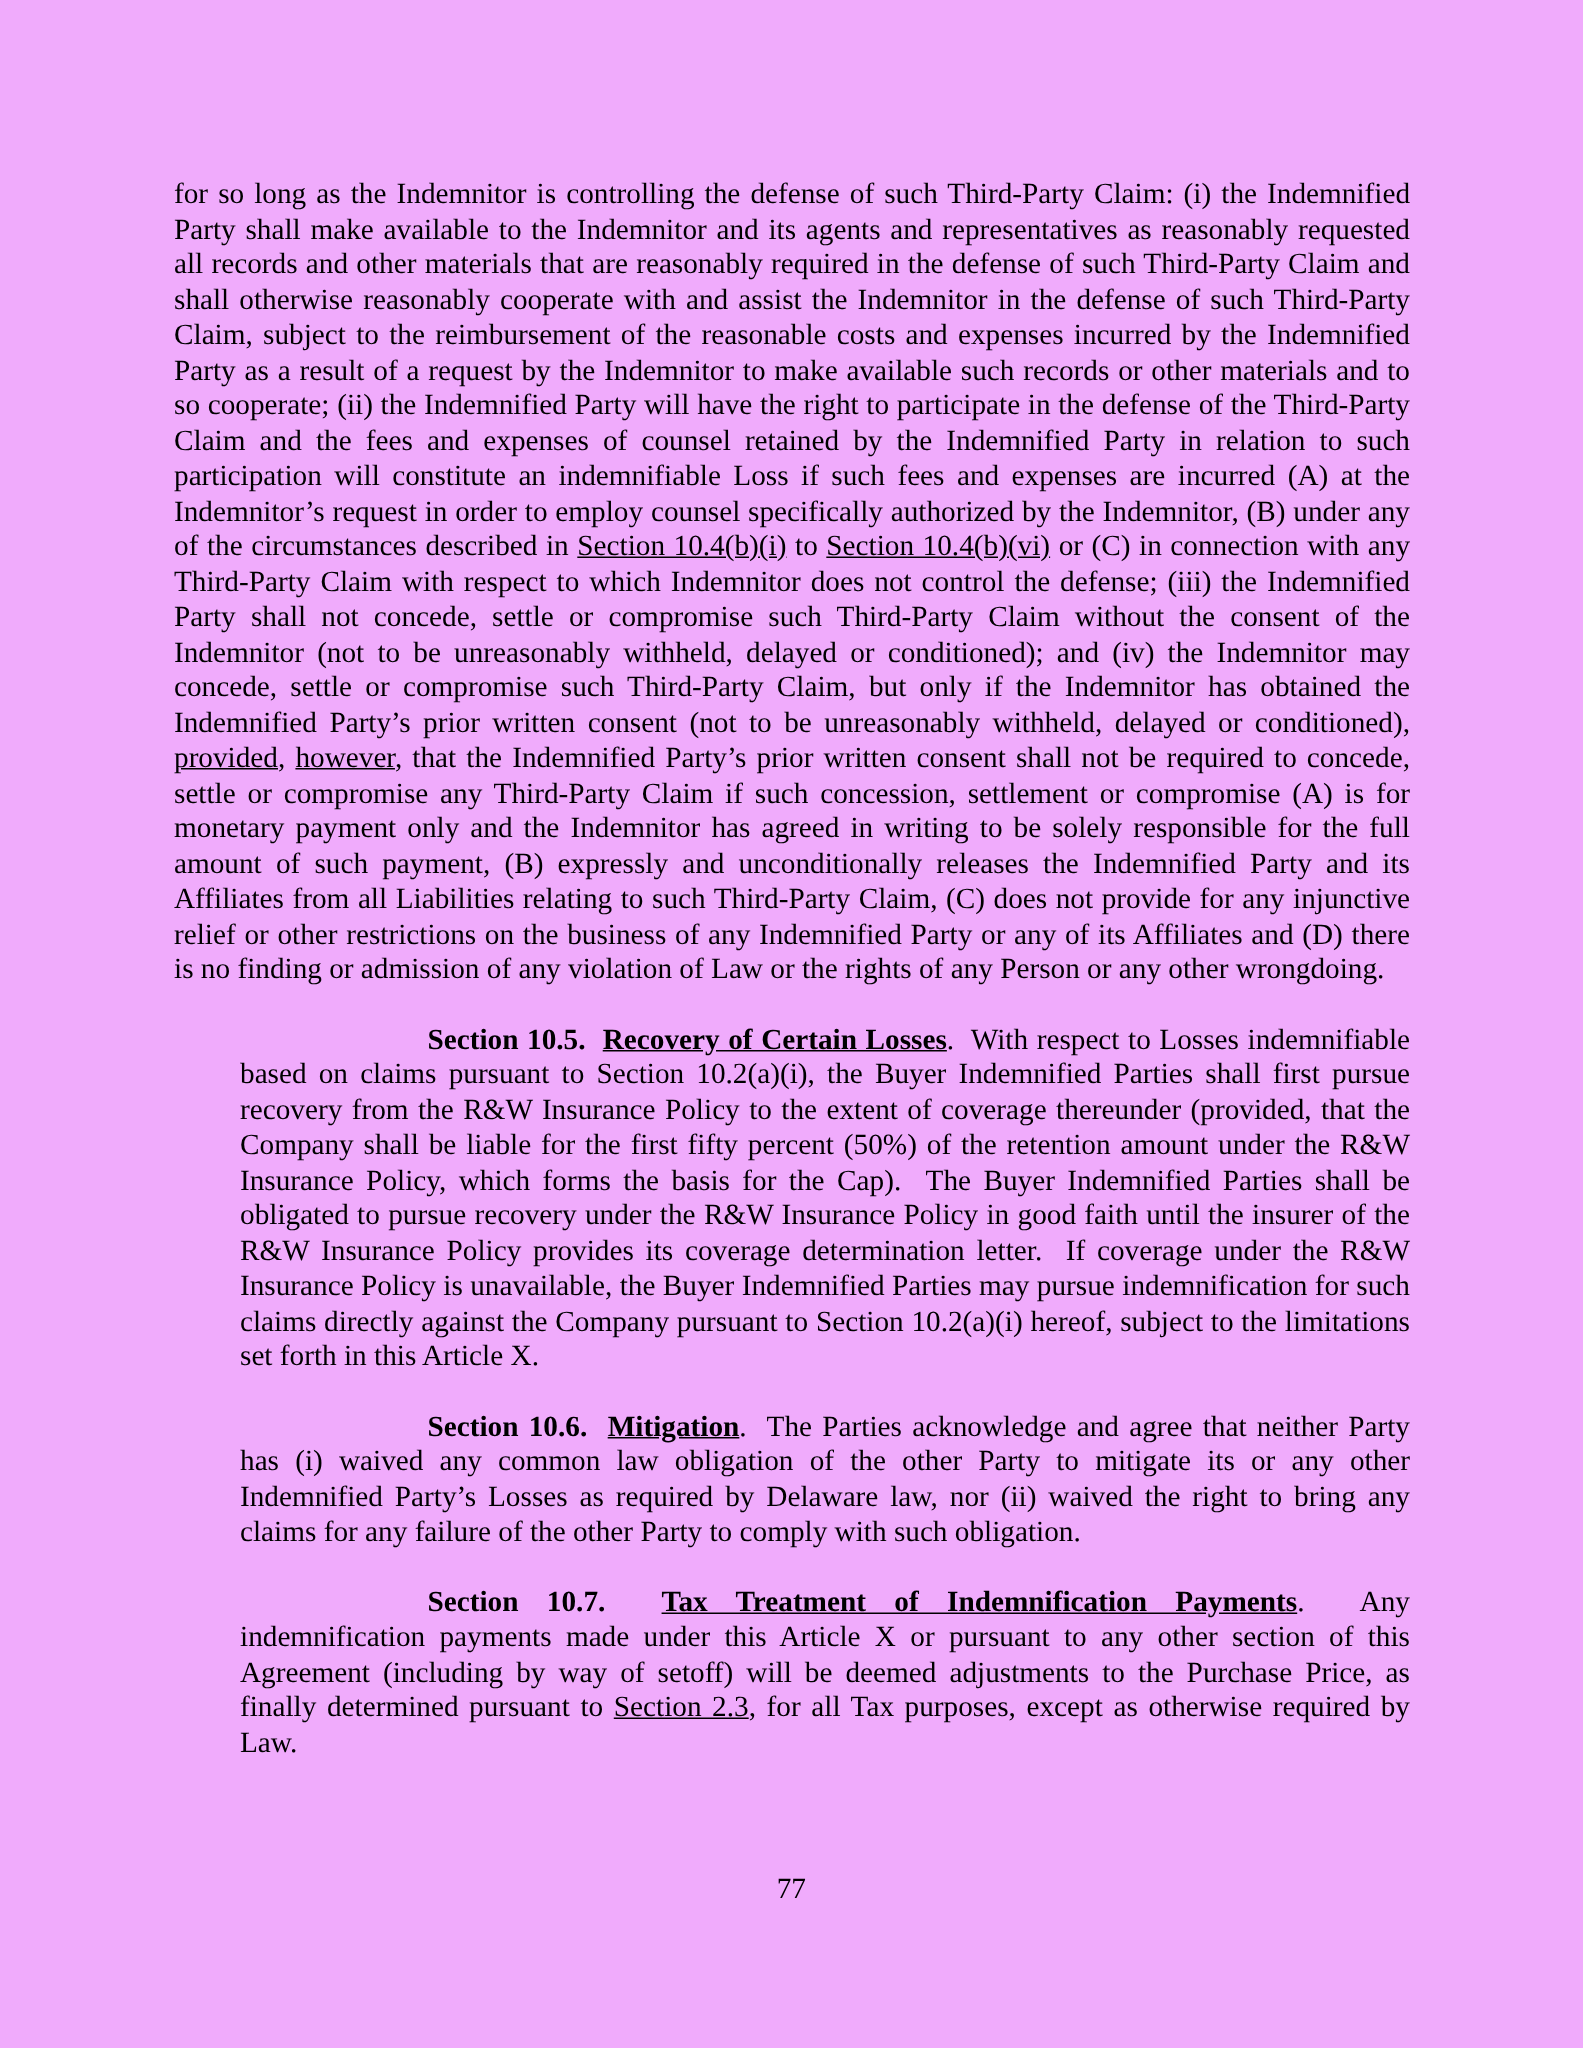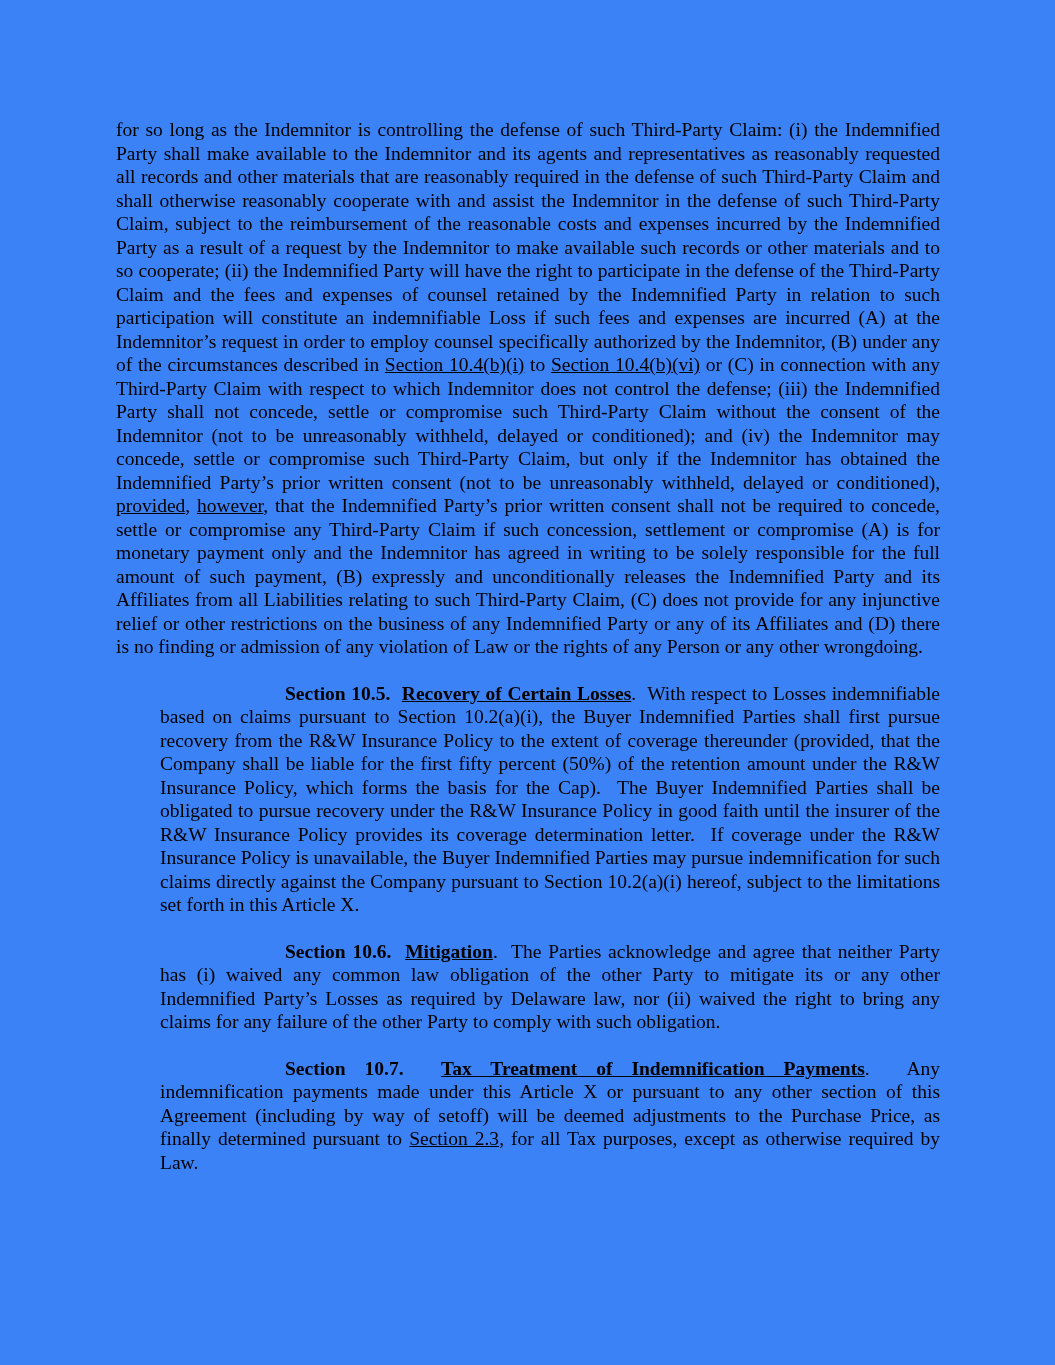--- a/index.html
+++ b/index.html
@@ -10,21 +10,21 @@
   body {
     width: 1055px;
     height: 1365px;
     position: relative;
     font-family: "Liberation Serif", serif;
     color: #000000;
   }
   .page {
     position: absolute;
     inset: 0;
-    background: #3b82f6;
+    background: #f0abfc;
     overflow: hidden;
   }
   .content {
     position: absolute;
     left: 116px;
     top: 118px;
     width: 824px;
   }
   .para {
     margin: 0 0 23px 0;
@@ -52,13 +52,14 @@
 </head>
 <body>
 
 <div class="page">
   <div class="content">
       <p class="para"><span>for so long as the Indemnitor is controlling the defense of such Third-Party Claim: (i) the Indemnified Party shall make available to the Indemnitor and its agents and representatives as reasonably requested all records and other materials that are reasonably required in the defense of such Third-Party Claim and shall otherwise reasonably cooperate with and assist the Indemnitor in the defense of such Third-Party Claim, subject to the reimbursement of the reasonable costs and expenses incurred by the Indemnified Party as a result of a request by the Indemnitor to make available such records or other materials and to so cooperate; (ii) the Indemnified Party will have the right to participate in the defense of the Third-Party Claim and the fees and expenses of counsel retained by the Indemnified Party in relation to such participation will constitute an indemnifiable Loss if such fees and expenses are incurred (A) at the Indemnitor’s request in order to employ counsel specifically authorized by the Indemnitor, (B) under any of the circumstances described in </span><span class="u">Section 10.4(b)(i)</span><span> to </span><span class="u">Section 10.4(b)(vi)</span><span> or (C) in connection with any Third-Party Claim with respect to which Indemnitor does not control the defense; (iii) the Indemnified Party shall not concede, settle or compromise such Third-Party Claim without the consent of the Indemnitor (not to be unreasonably withheld, delayed or conditioned); and (iv) the Indemnitor may concede, settle or compromise such Third-Party Claim, but only if the Indemnitor has obtained the Indemnified Party’s prior written consent (not to be unreasonably withheld, delayed or conditioned), </span><span class="u">provided</span><span>, </span><span class="u">however</span><span>, that the Indemnified Party’s prior written consent shall not be required to concede, settle or compromise any Third-Party Claim if such concession, settlement or compromise (A) is for monetary payment only and the Indemnitor has agreed in writing to be solely responsible for the full amount of such payment, (B) expressly and unconditionally releases the Indemnified Party and its Affiliates from all Liabilities relating to such Third-Party Claim, (C) does not provide for any injunctive relief or other restrictions on the business of any Indemnified Party or any of its Affiliates and (D) there is no finding or admission of any violation of Law or the rights of any Person or any other wrongdoing.</span></p>
       <p class="para indent"><span class="b">Section 10.5.  </span><span class="b u">Recovery of Certain Losses</span><span>.  With respect to Losses indemnifiable based on claims pursuant to Section 10.2(a)(i), the Buyer Indemnified Parties shall first pursue recovery from the R&amp;W Insurance Policy to the extent of coverage thereunder (provided, that the Company shall be liable for the first fifty percent (50%) of the retention amount under the R&amp;W Insurance Policy, which forms the basis for the Cap).  The Buyer Indemnified Parties shall be obligated to pursue recovery under the R&amp;W Insurance Policy in good faith until the insurer of the R&amp;W Insurance Policy provides its coverage determination letter.  If coverage under the R&amp;W Insurance Policy is unavailable, the Buyer Indemnified Parties may pursue indemnification for such claims directly against the Company pursuant to Section 10.2(a)(i) hereof, subject to the limitations set forth in this Article X.</span></p>
       <p class="para indent"><span class="b">Section 10.6.  </span><span class="b u">Mitigation</span><span>.  The Parties acknowledge and agree that neither Party has (i) waived any common law obligation of the other Party to mitigate its or any other Indemnified Party’s Losses as required by Delaware law, nor (ii) waived the right to bring any claims for any failure of the other Party to comply with such obligation.</span></p>
       <p class="para indent"><span class="b">Section 10.7.  </span><span class="b u">Tax Treatment of Indemnification Payments</span><span>.  Any indemnification payments made under this Article X or pursuant to any other section of this Agreement (including by way of setoff) will be deemed adjustments to the Purchase Price, as finally determined pursuant to </span><span class="u">Section 2.3</span><span>, for all Tax purposes, except as otherwise required by Law.</span></p>
     </div>
+  <div class="page-number">77</div>
 </div>
 
 </body></html>

